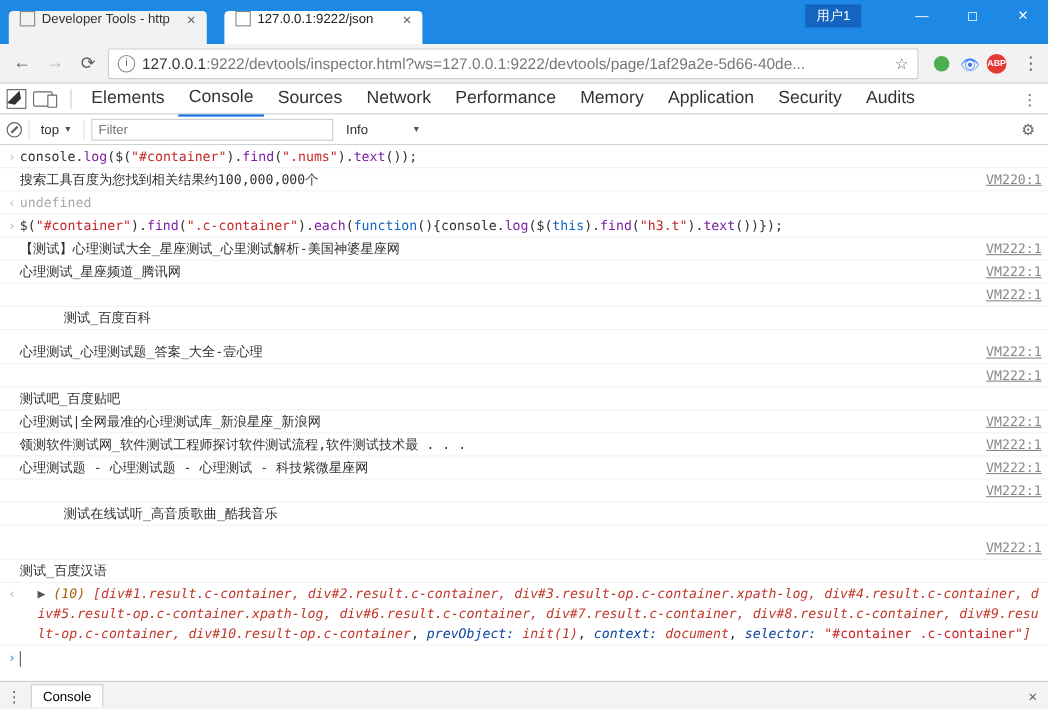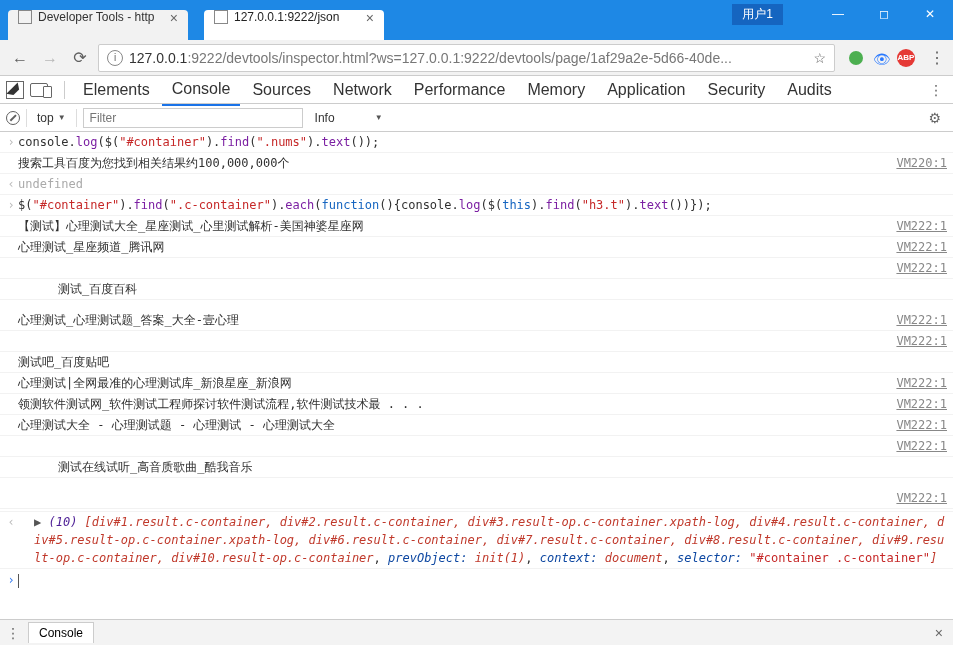--- a/index.html
+++ b/index.html
@@ -49,21 +49,21 @@
 .row { display: flex; padding: 1px 6px 1px 4px; border-bottom: 1px solid #f2f2f2; }
 .row .marker { width: 14px; color: #bbb; text-align: center; flex-shrink: 0; }
 .row .content { flex: 1; color: #303030; white-space: pre-wrap; word-break: break-all; }
 .row .src { color: #888; text-decoration: underline; margin-left: auto; padding-left: 20px; white-space: nowrap; flex-shrink: 0; }
 .row.undef .content { color: #aaa; }
 .row.back .marker { color: #bbb; }
 .code .blue { color: #1565C0; }
 .code .red { color: #C62828; }
 .code .purple { color: #7B1FA2; }
 .jq .ital { font-style: italic; }
-.jq .gray { color: #4c1d95; }
+.jq .gray { color: #a16207; }
 .jq .orange { color: #C0392B; font-style: italic; }
 .jq .oblue { color: #0D47A1; font-style: italic; }
 .jq .qred { color: #C62828; }
 .indent { padding-left: 40px; }
 .prompt-row { display: flex; padding: 2px 6px 2px 4px; }
 .prompt-row .marker { width: 14px; color: #367CF1; text-align: center; }
 .cursor { display: inline-block; width: 1px; height: 14px; background: #555; vertical-align: middle; }
 .bottom-bar { height: 26px; border-top: 1px solid #ccc; display: flex; align-items: center; padding: 0 6px; background: #F3F3F3; }
 .bottom-bar .menuicon { color: #666; font-size: 14px; margin-right: 8px; }
 .drawer-tab { background: #fff; border: 1px solid #ccc; border-bottom: none; padding: 3px 10px; font-size: 12px; }
@@ -201,40 +201,41 @@
       <div class="content">心理测试|全网最准的心理测试库_新浪星座_新浪网</div>
       <div class="src">VM222:1</div>
     </div>
     <div class="row">
       <div class="marker"></div>
       <div class="content">领测软件测试网_软件测试工程师探讨软件测试流程,软件测试技术最 . . .</div>
       <div class="src">VM222:1</div>
     </div>
     <div class="row">
       <div class="marker"></div>
-      <div class="content">心理测试大全 - 心理测试题 - 心理测试 - 心理测试大全</div>
+      <div class="content">心理测试题 - 心理测试题 - 心理测试 - 科技紫微星座网</div>
       <div class="src">VM222:1</div>
     </div>
     <div class="row">
       <div class="marker"></div>
       <div class="content"></div>
       <div class="src">VM222:1</div>
     </div>
     <div class="row">
       <div class="marker"></div>
       <div class="content indent">测试在线试听_高音质歌曲_酷我音乐</div>
     </div>
     <div class="row" style="height: 10px; border: none;"></div>
     <div class="row">
       <div class="marker"></div>
       <div class="content"></div>
       <div class="src">VM222:1</div>
     </div>
     <div class="row">
       <div class="marker"></div>
+      <div class="content">测试_百度汉语</div>
     </div>
     <div class="row">
       <div class="marker">‹</div>
       <div class="content jq" style="padding-left:16px"><span style="color:#555">▶</span> <span class="gray ital">(10)</span> <span class="orange">[div#1.result.c-container, div#2.result.c-container, div#3.result-op.c-container.xpath-log, div#4.result.c-container, div#5.result-op.c-container.xpath-log, div#6.result.c-container, div#7.result.c-container, div#8.result.c-container, div#9.result-op.c-container, div#10.result-op.c-container</span>, <span class="oblue">prevObject:</span> <span class="orange">init(1)</span>, <span class="oblue">context:</span> <span class="orange">document</span>, <span class="oblue">selector:</span> <span class="qred">"#container .c-container"</span><span class="orange">]</span></div>
     </div>
     <div class="prompt-row">
       <div class="marker">›</div>
       <div class="content"><span class="cursor"></span></div>
     </div>
   </div>

